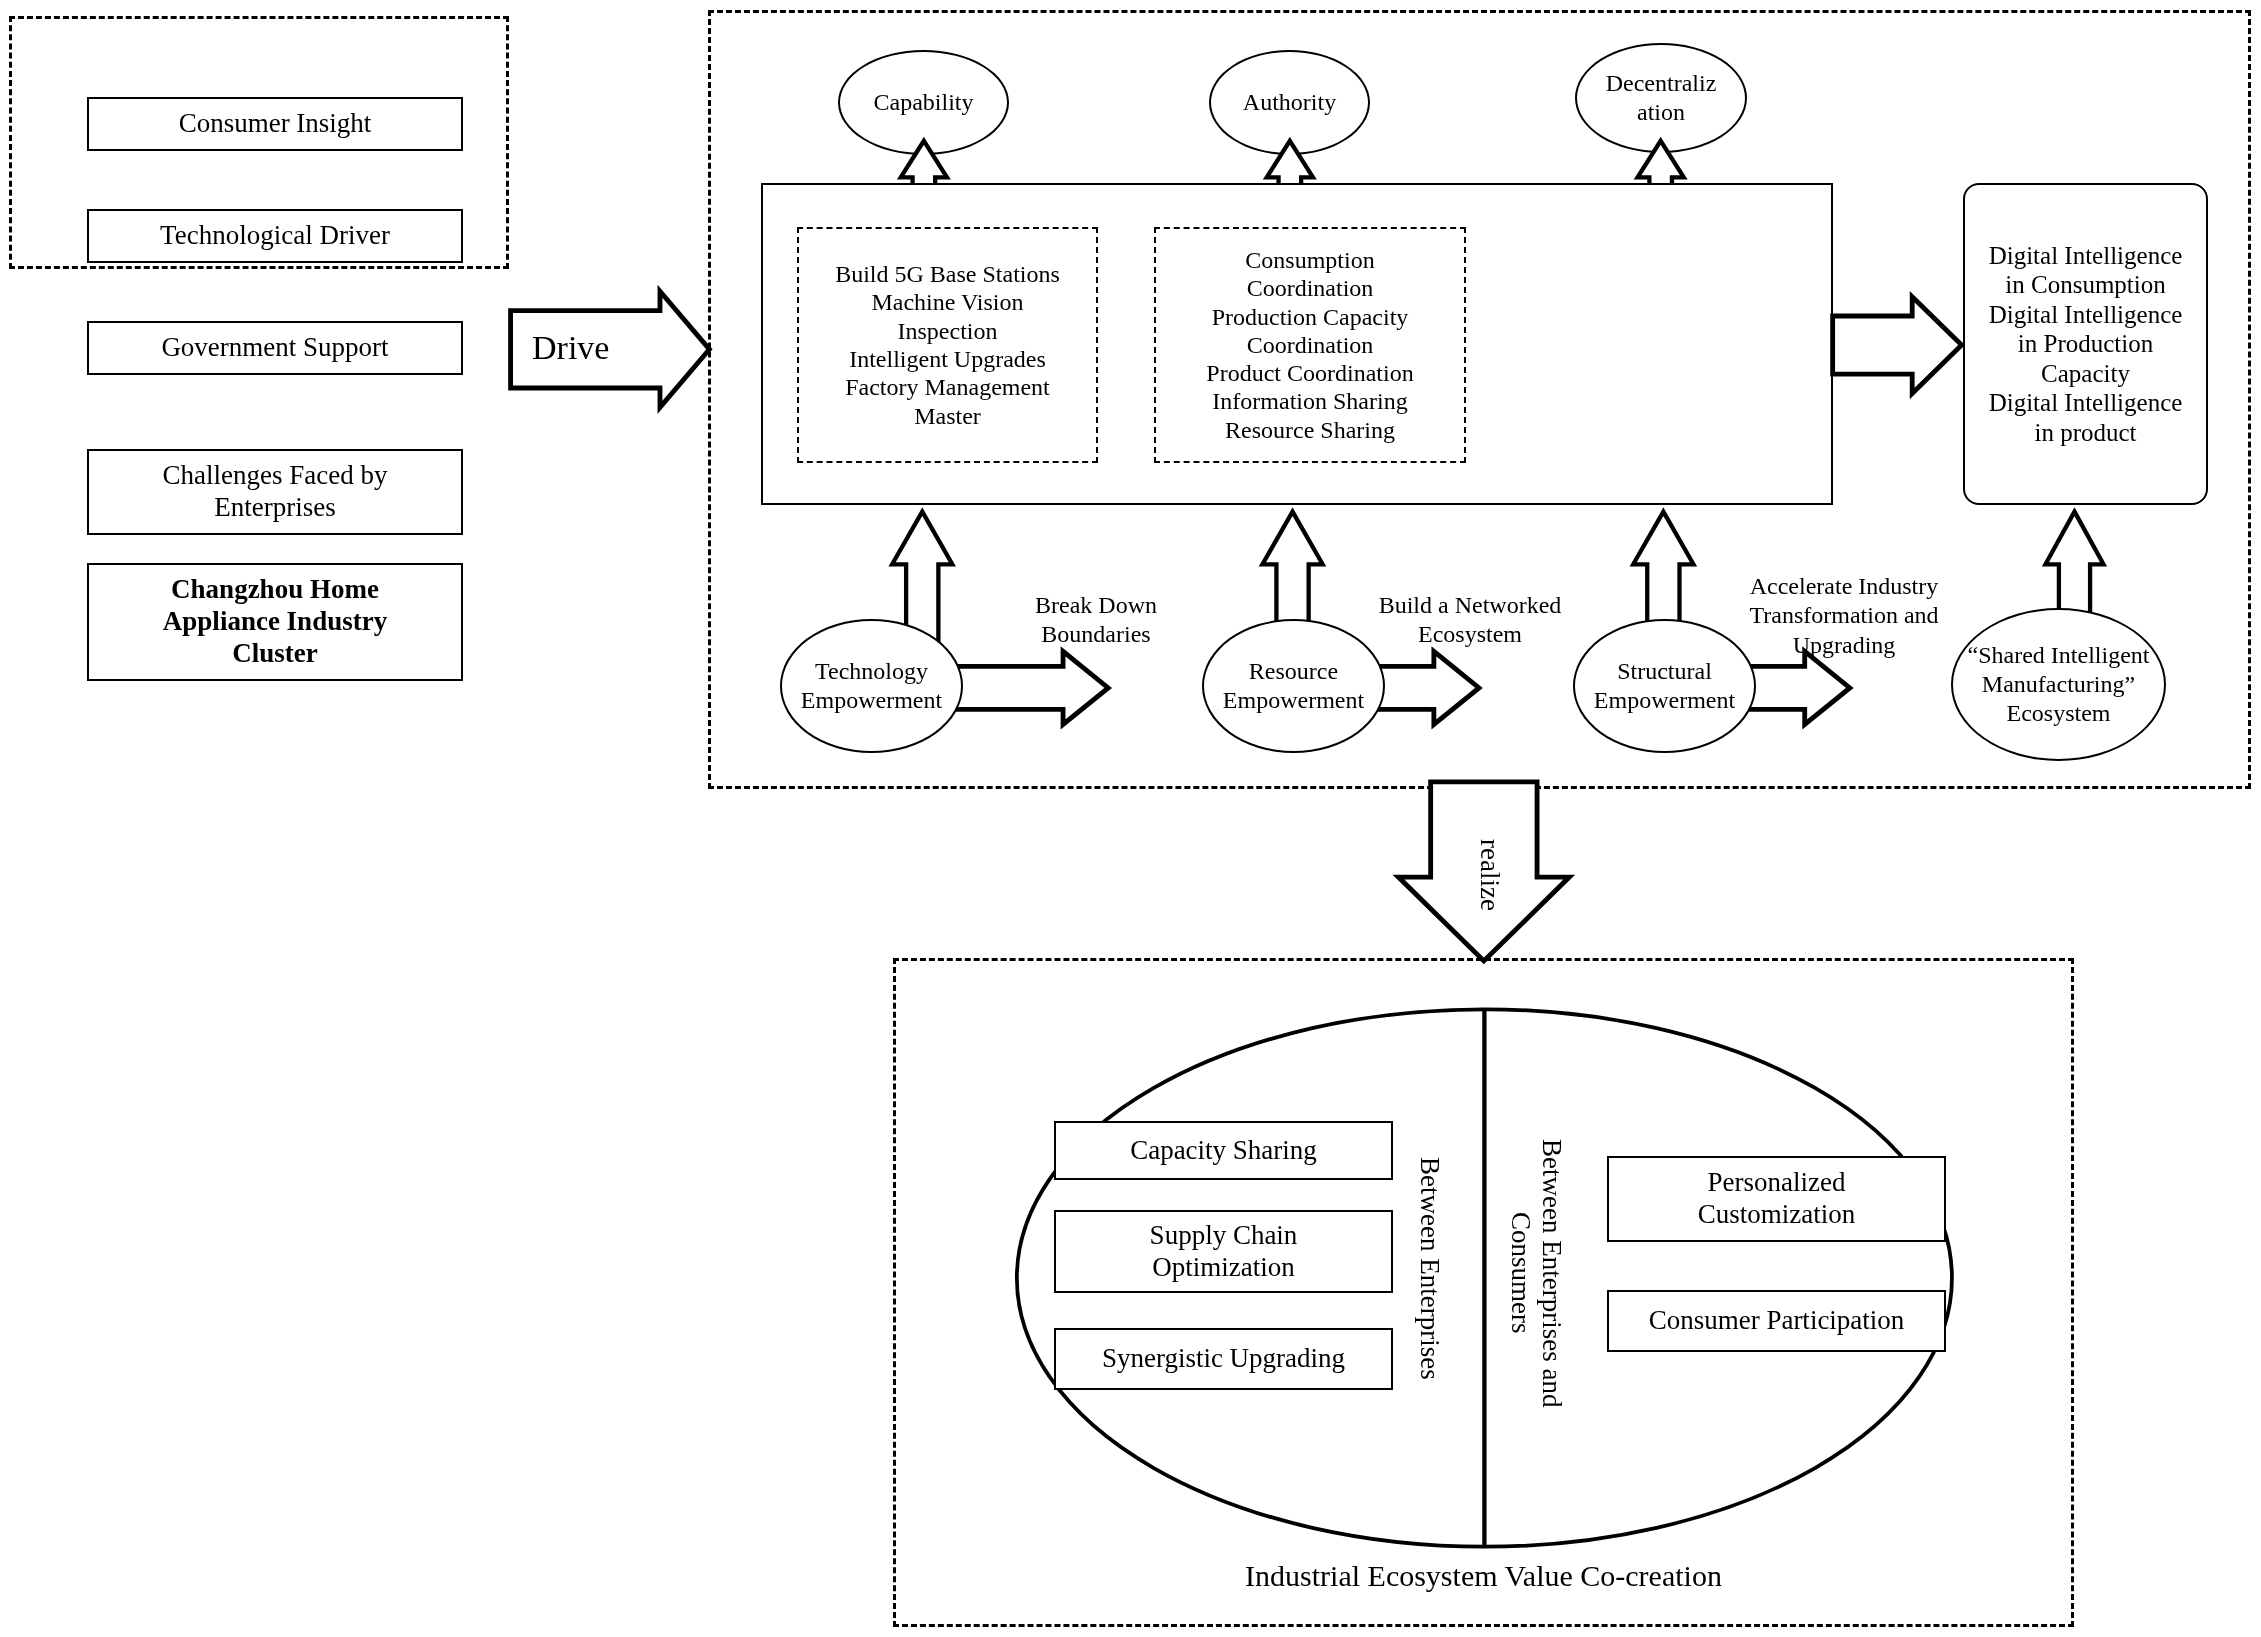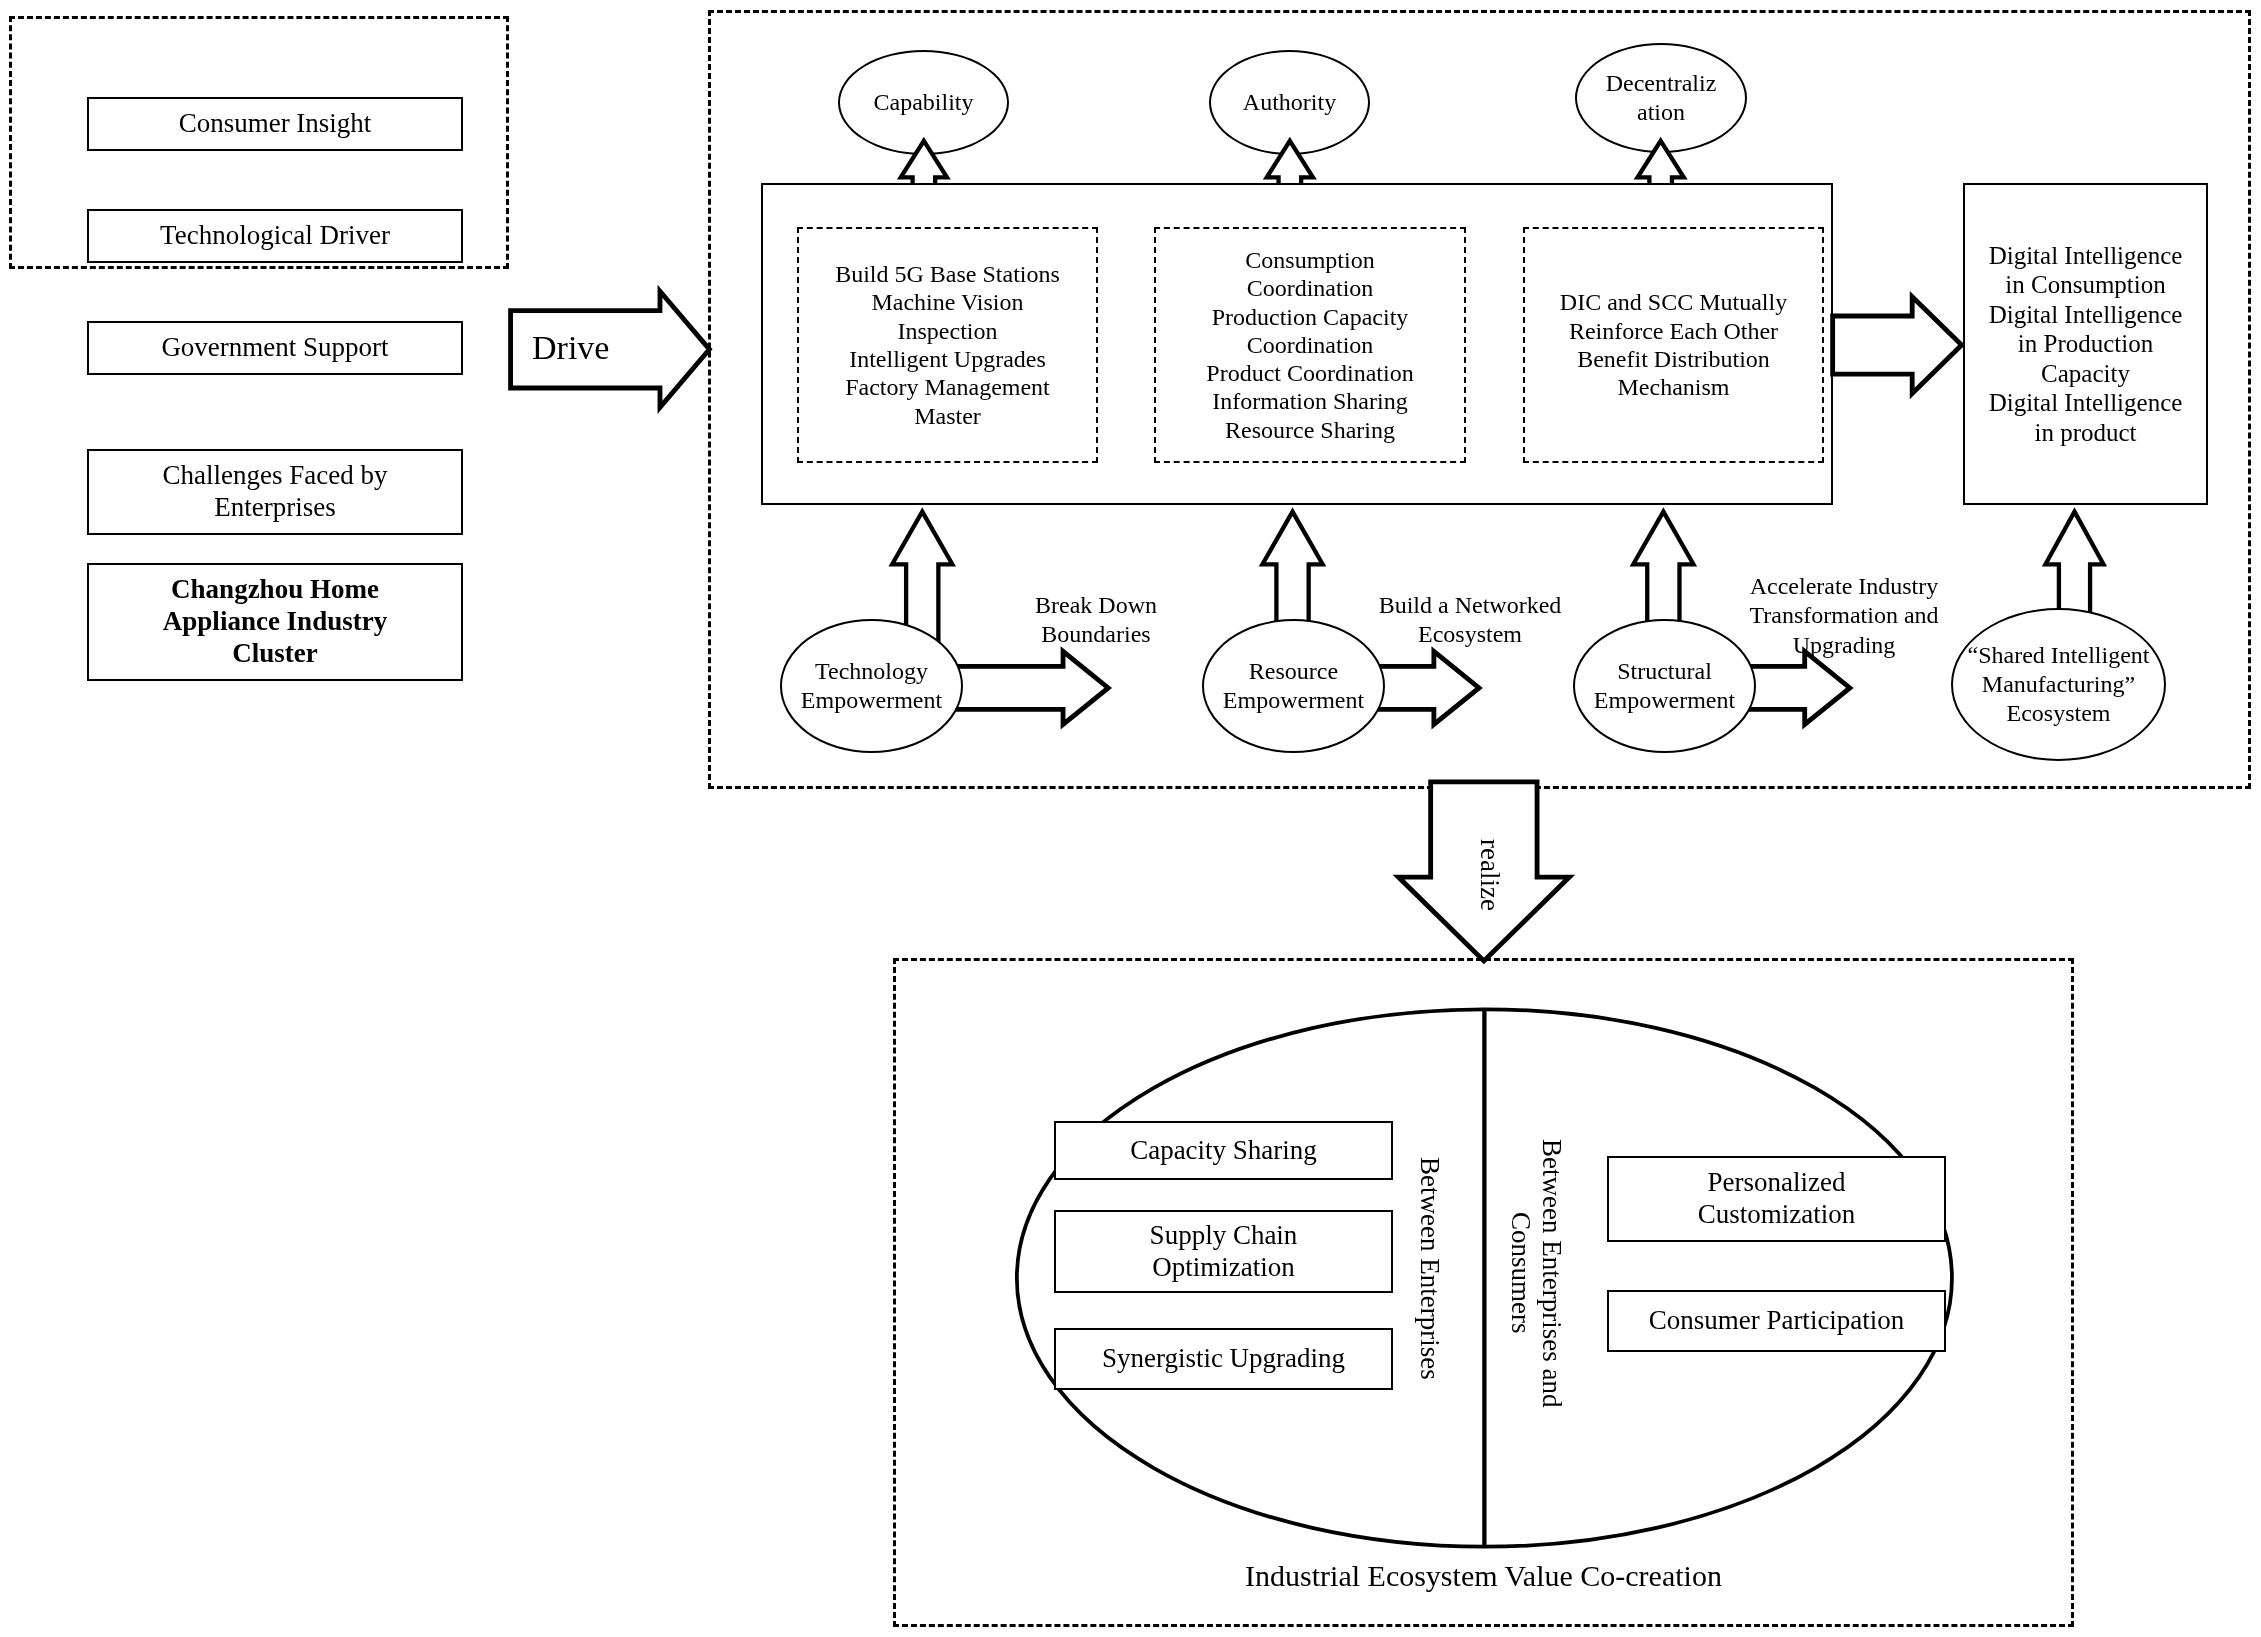--- a/index.html
+++ b/index.html
@@ -71,28 +71,22 @@
   <div class="abs dashPanel txtbox fs44" style="left:1142px;top:227px;width:312px;height:236px;border-width:2.7px;white-space:pre-line;padding:3.2px;">
     <span>Consumption
 Coordination
 Production Capacity
 Coordination
 Product Coordination
 Information Sharing
 Resource Sharing</span>
   </div>
 
-  <div class="abs dashPanel txtbox fs44" style="left:1511px;top:227px;width:301px;height:236px;border-width:2.7px;white-space:pre-line;padding:3.2px;">
-    <span>DIC and SCC Mutually
-Reinforce Each Other
-Benefit Distribution
-Mechanism</span>
-  </div>
 
-  <div class="abs solidBox txtbox fs46" style="left:1951px;top:183px;width:245px;height:322px;white-space:pre-line;padding:4.3px;">
+  <div class="abs solidBox txtbox fs46" style="left:1951px;top:183px;width:245px;height:322px;white-space:pre-line;padding:4.3px;border-radius:16px;">
     <span>Digital Intelligence
 in Consumption
 Digital Intelligence
 in Production
 Capacity
 Digital Intelligence
 in product</span>
   </div>
 
   <svg class="abs" width="2261" height="1637" style="pointer-events:none;" viewBox="0 0 4207 3046">

